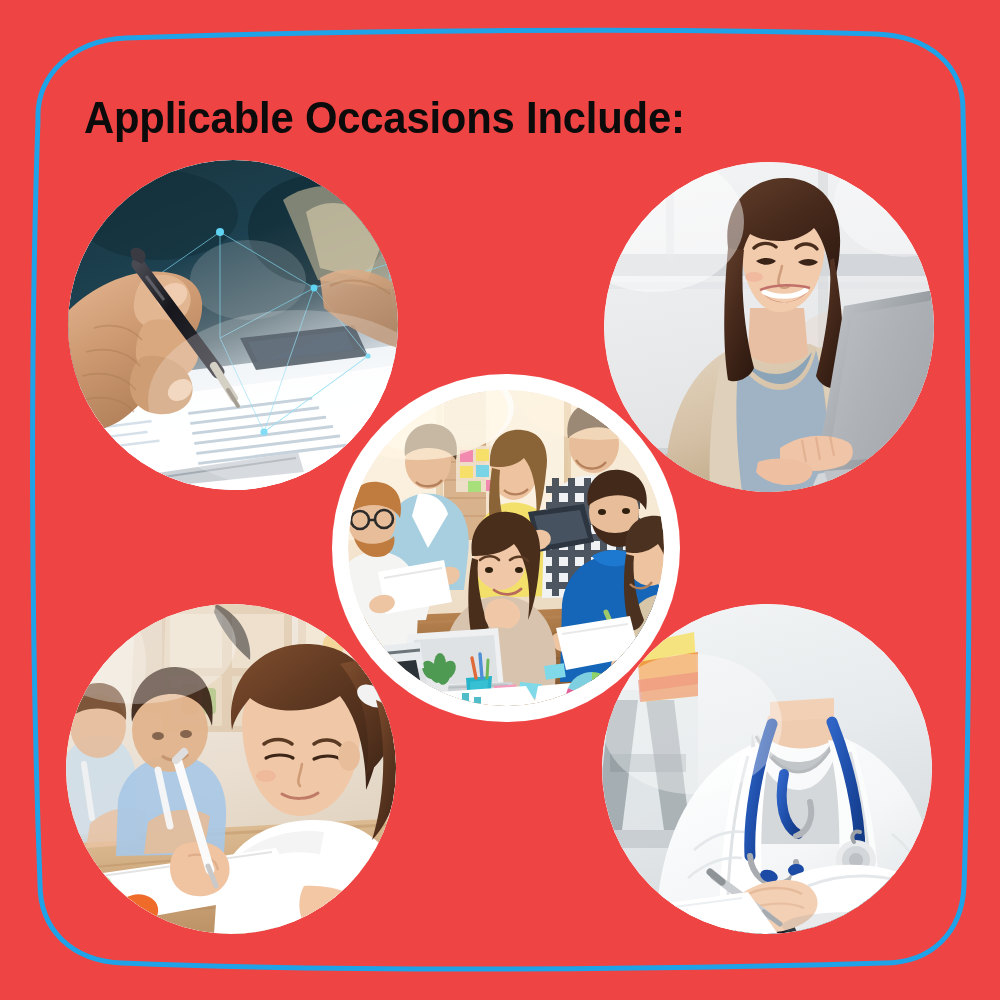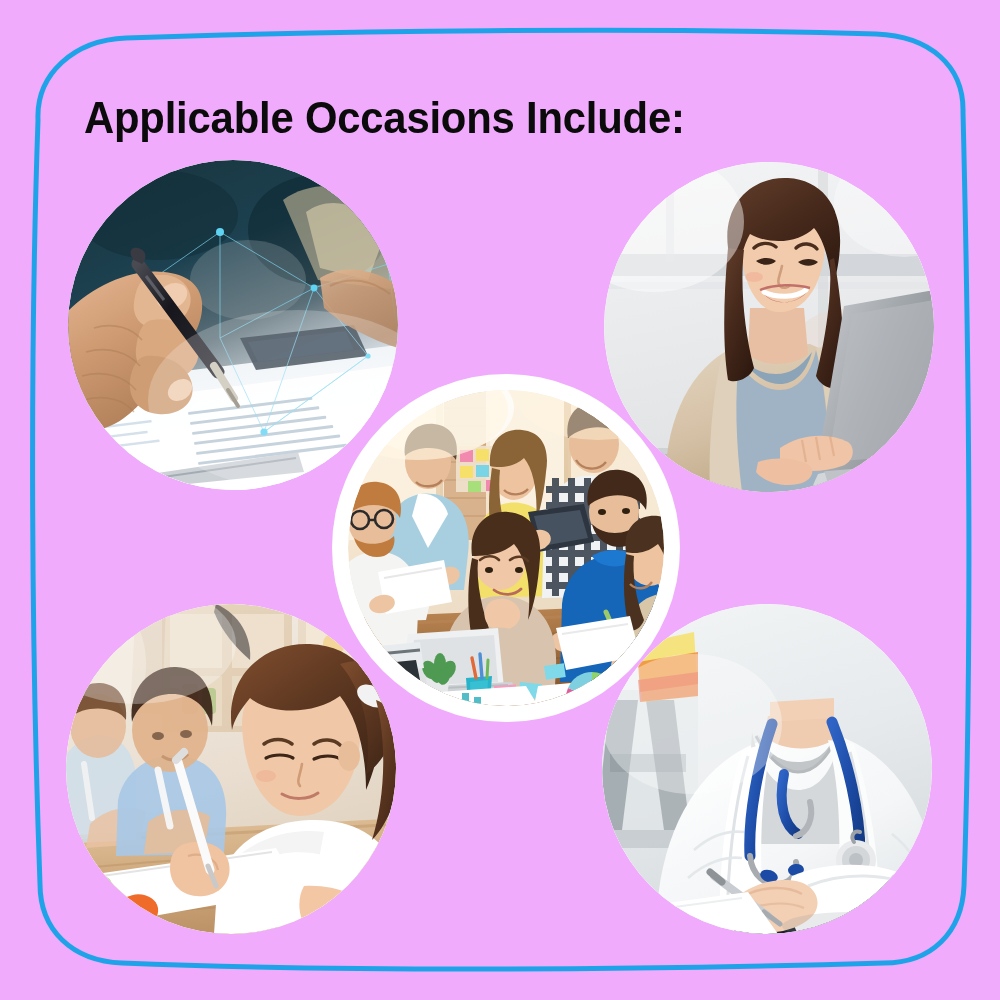--- a/index.html
+++ b/index.html
@@ -4,21 +4,21 @@
 <style>
   html, body {
     margin: 0;
     padding: 0;
     background: #ffffff;
   }
   #page {
     position: relative;
     width: 1000px;
     height: 1000px;
-    background: #f0abfc;
+    background: #ef4444;
     overflow: hidden;
     font-family: "Liberation Sans", sans-serif;
   }
   
   #frame {
     position: absolute;
     left: 0; top: 0;
     width: 1000px; height: 1000px;
     pointer-events: none;
   }

